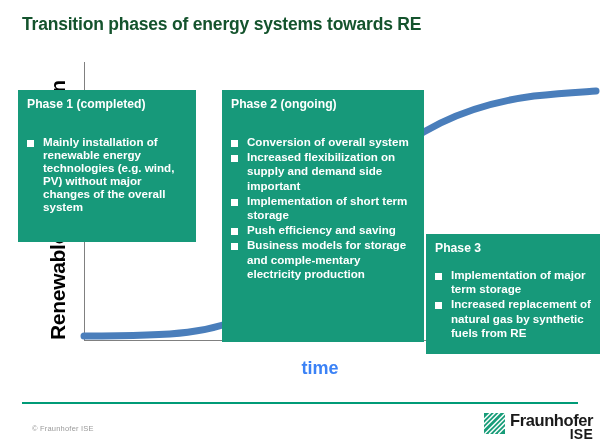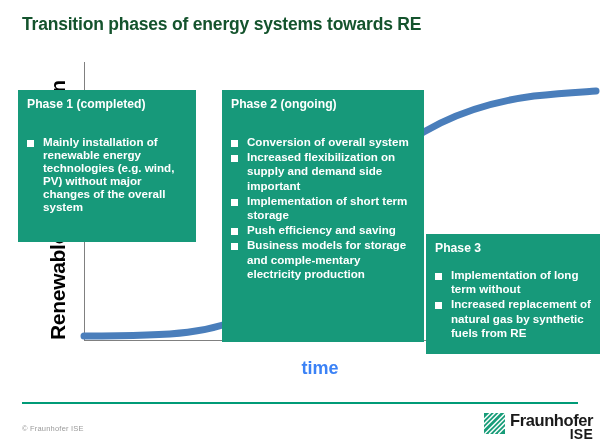--- a/index.html
+++ b/index.html
@@ -135,21 +135,21 @@
   .footer-rule {
     position: absolute;
     left: 22px;
     top: 402px;
     width: 556px;
     height: 2px;
     background: #009B77;
   }
   .footer-copy {
     position: absolute;
-    left: 22px;
+    left: 32px;
     top: 424px;
     font-size: 7.5px;
     color: #9a9a9a;
     letter-spacing: 0.2px;
   }
 
   
   .logo {
     position: absolute;
     left: 484px;
@@ -234,21 +234,21 @@
       <span class="bullet-text">Business models for storage and comple-mentary electricity production</span>
     </div>
   </div>
 </div>
 
 <div class="phase-box" id="phase-3" style="background: rgb(23, 153, 122);">
   <div class="phase-title">Phase 3</div>
   <div class="bullets">
     <div class="bullet-row">
       <span class="bullet-mark"></span>
-      <span class="bullet-text">Implementation of long term without</span>
+      <span class="bullet-text">Implementation of major term storage</span>
     </div>
     <div class="bullet-row">
       <span class="bullet-mark"></span>
       <span class="bullet-text">Increased replacement of natural gas by synthetic fuels from RE</span>
     </div>
   </div>
 </div>
 
 <div class="footer-rule"></div>
 <div class="footer-copy">© Fraunhofer ISE</div>

